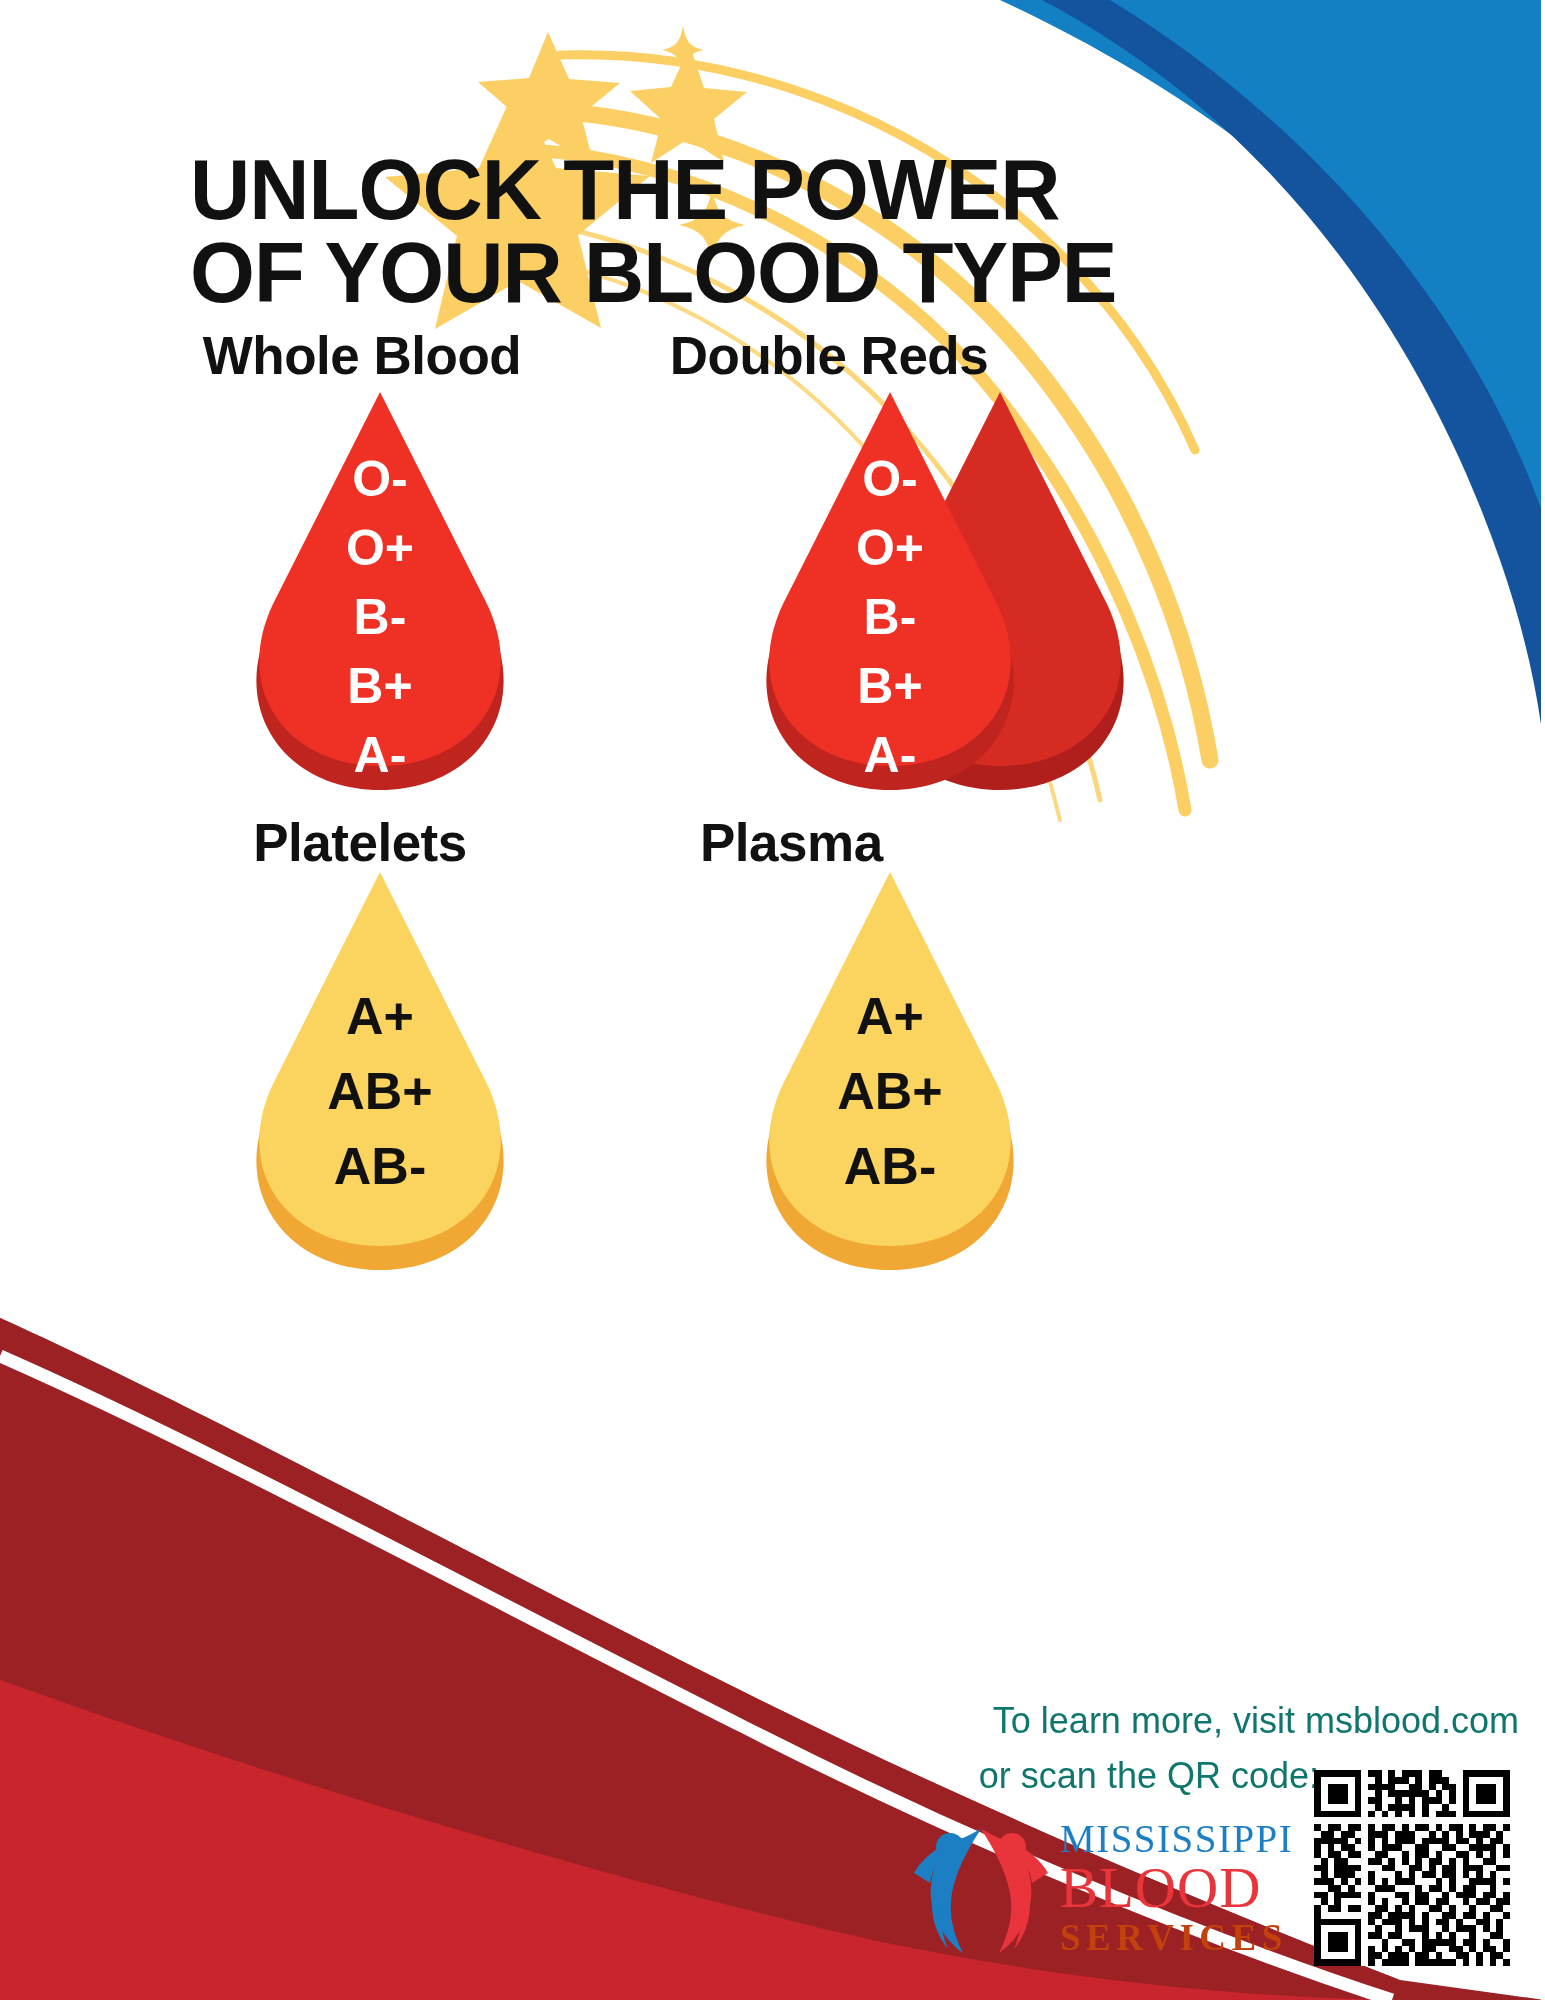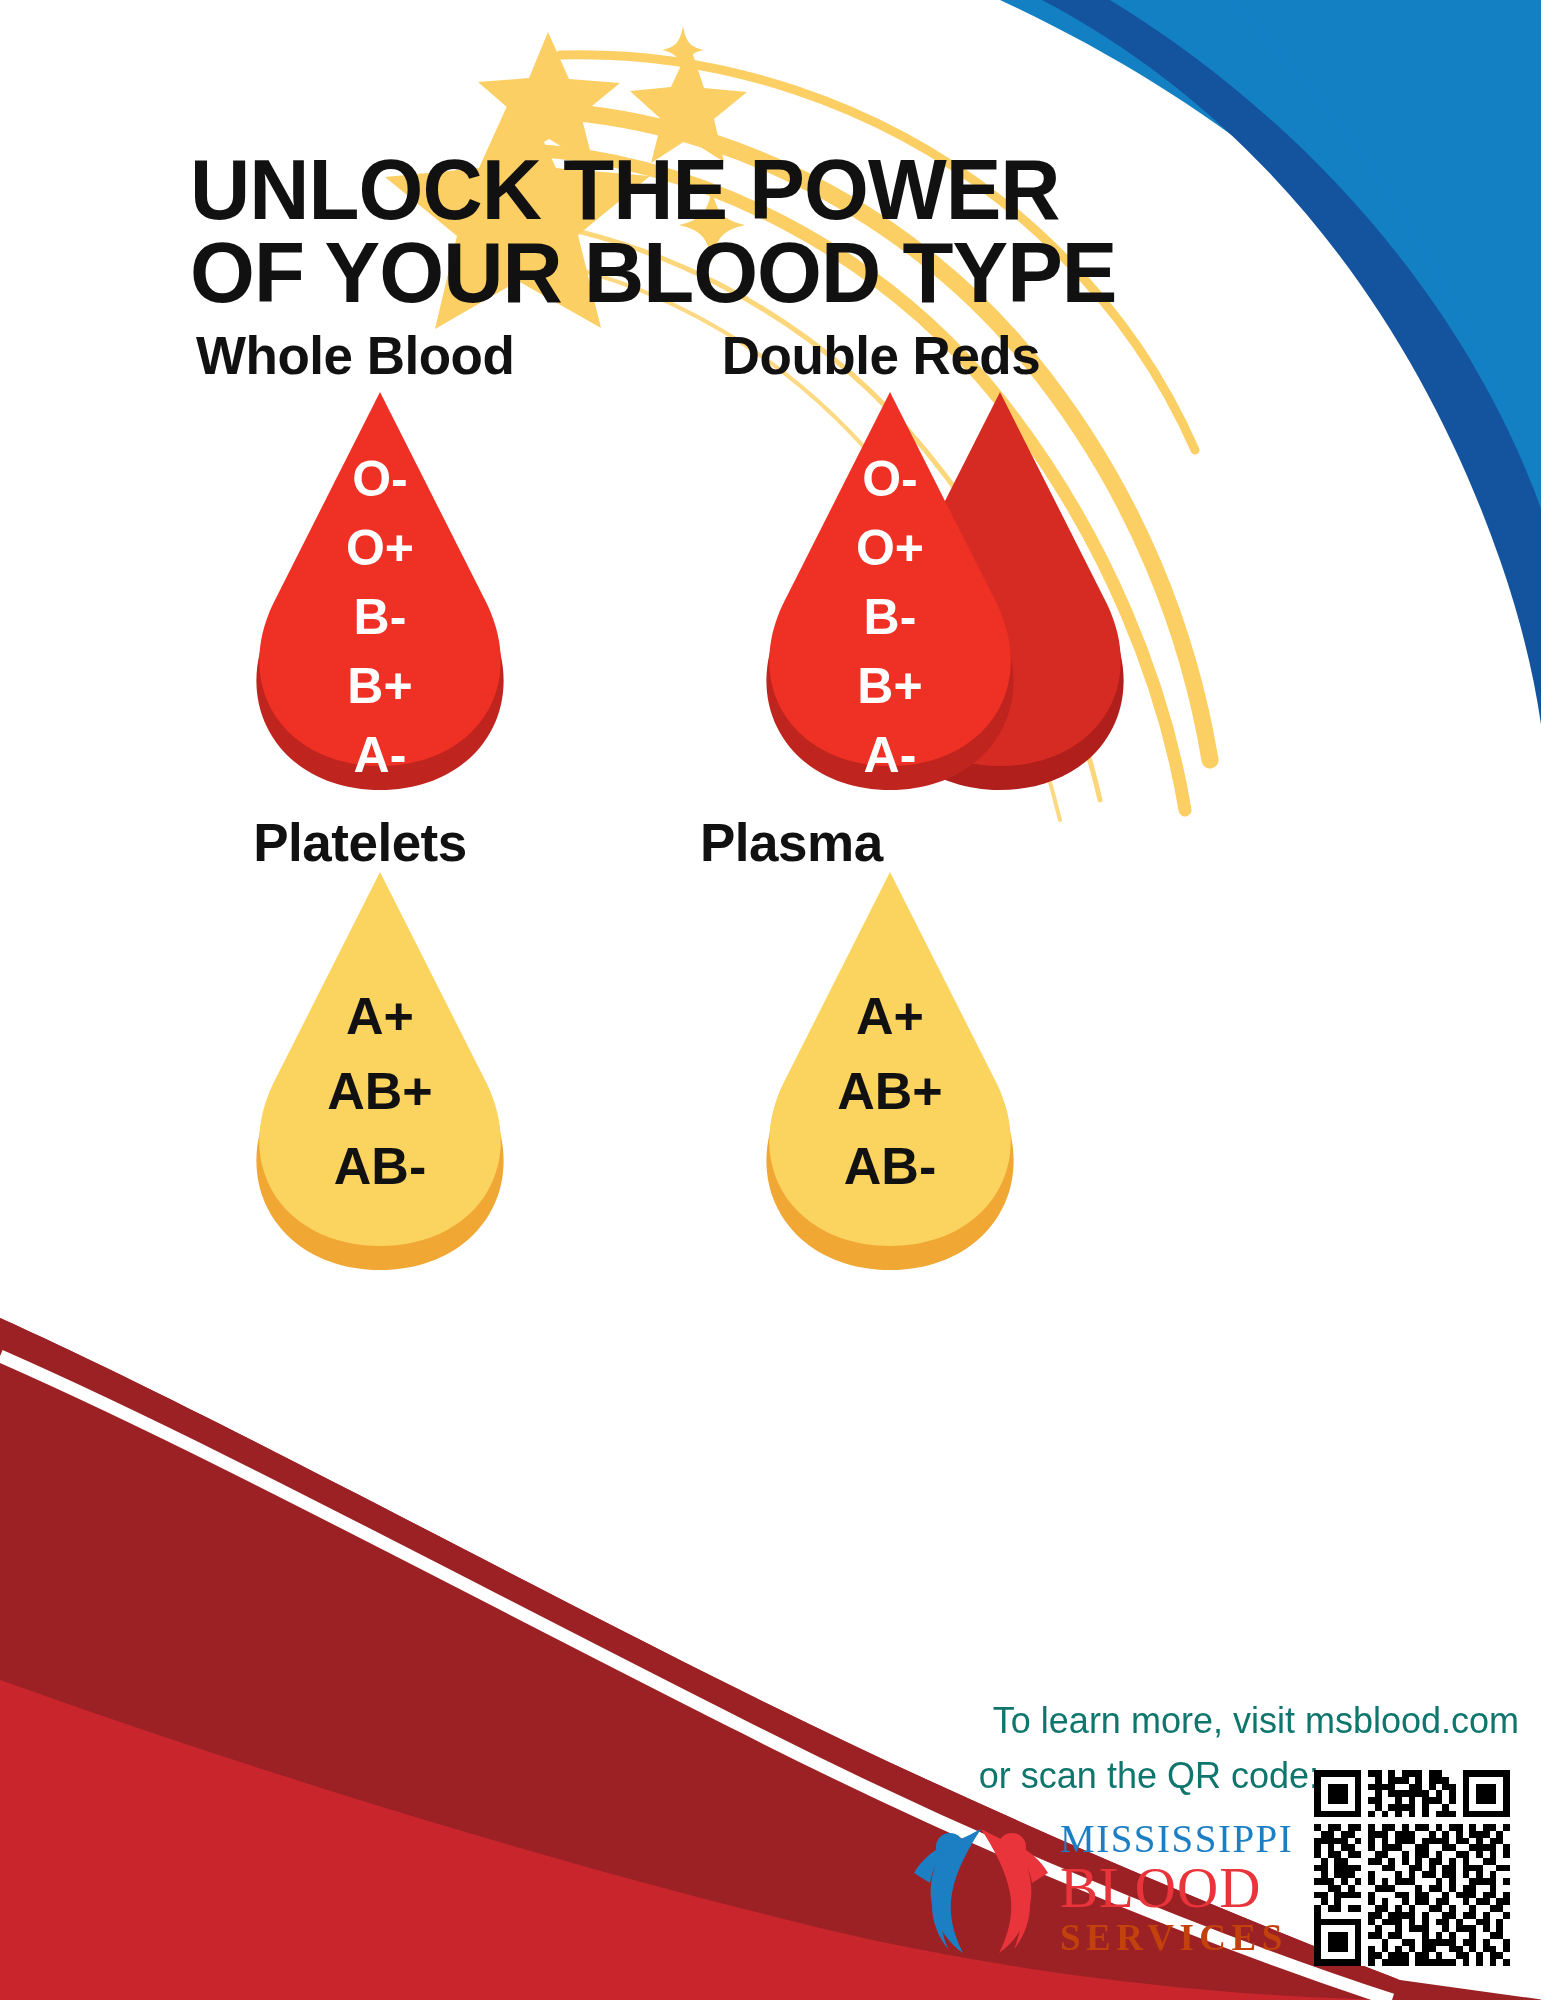--- a/index.html
+++ b/index.html
@@ -36,22 +36,22 @@
   .sec-label{
     position:absolute;
     font-family:"Liberation Sans","DejaVu Sans",sans-serif;
     font-weight:700;
     font-size:53px;
     color:#111111;
     letter-spacing:-0.5px;
     white-space:nowrap;
     z-index:6;
   }
-  #lbl-whole{left:196px;top:325px;width:332px;text-align:left;}
-  #lbl-double{left:716px;top:325px;width:330px;text-align:center;}
+  #lbl-whole{left:196px;top:325px;width:332px;text-align:center;}
+  #lbl-double{left:664px;top:325px;width:330px;text-align:center;}
   #lbl-platelets{left:192px;top:812px;width:336px;text-align:center;}
   #lbl-plasma{left:700px;top:812px;width:330px;}
 
   
   .drop-wrap{position:absolute;z-index:5;}
   .types{
     position:absolute;left:0;right:0;
     display:flex;flex-direction:column;align-items:center;
     z-index:7;pointer-events:none;
   }

